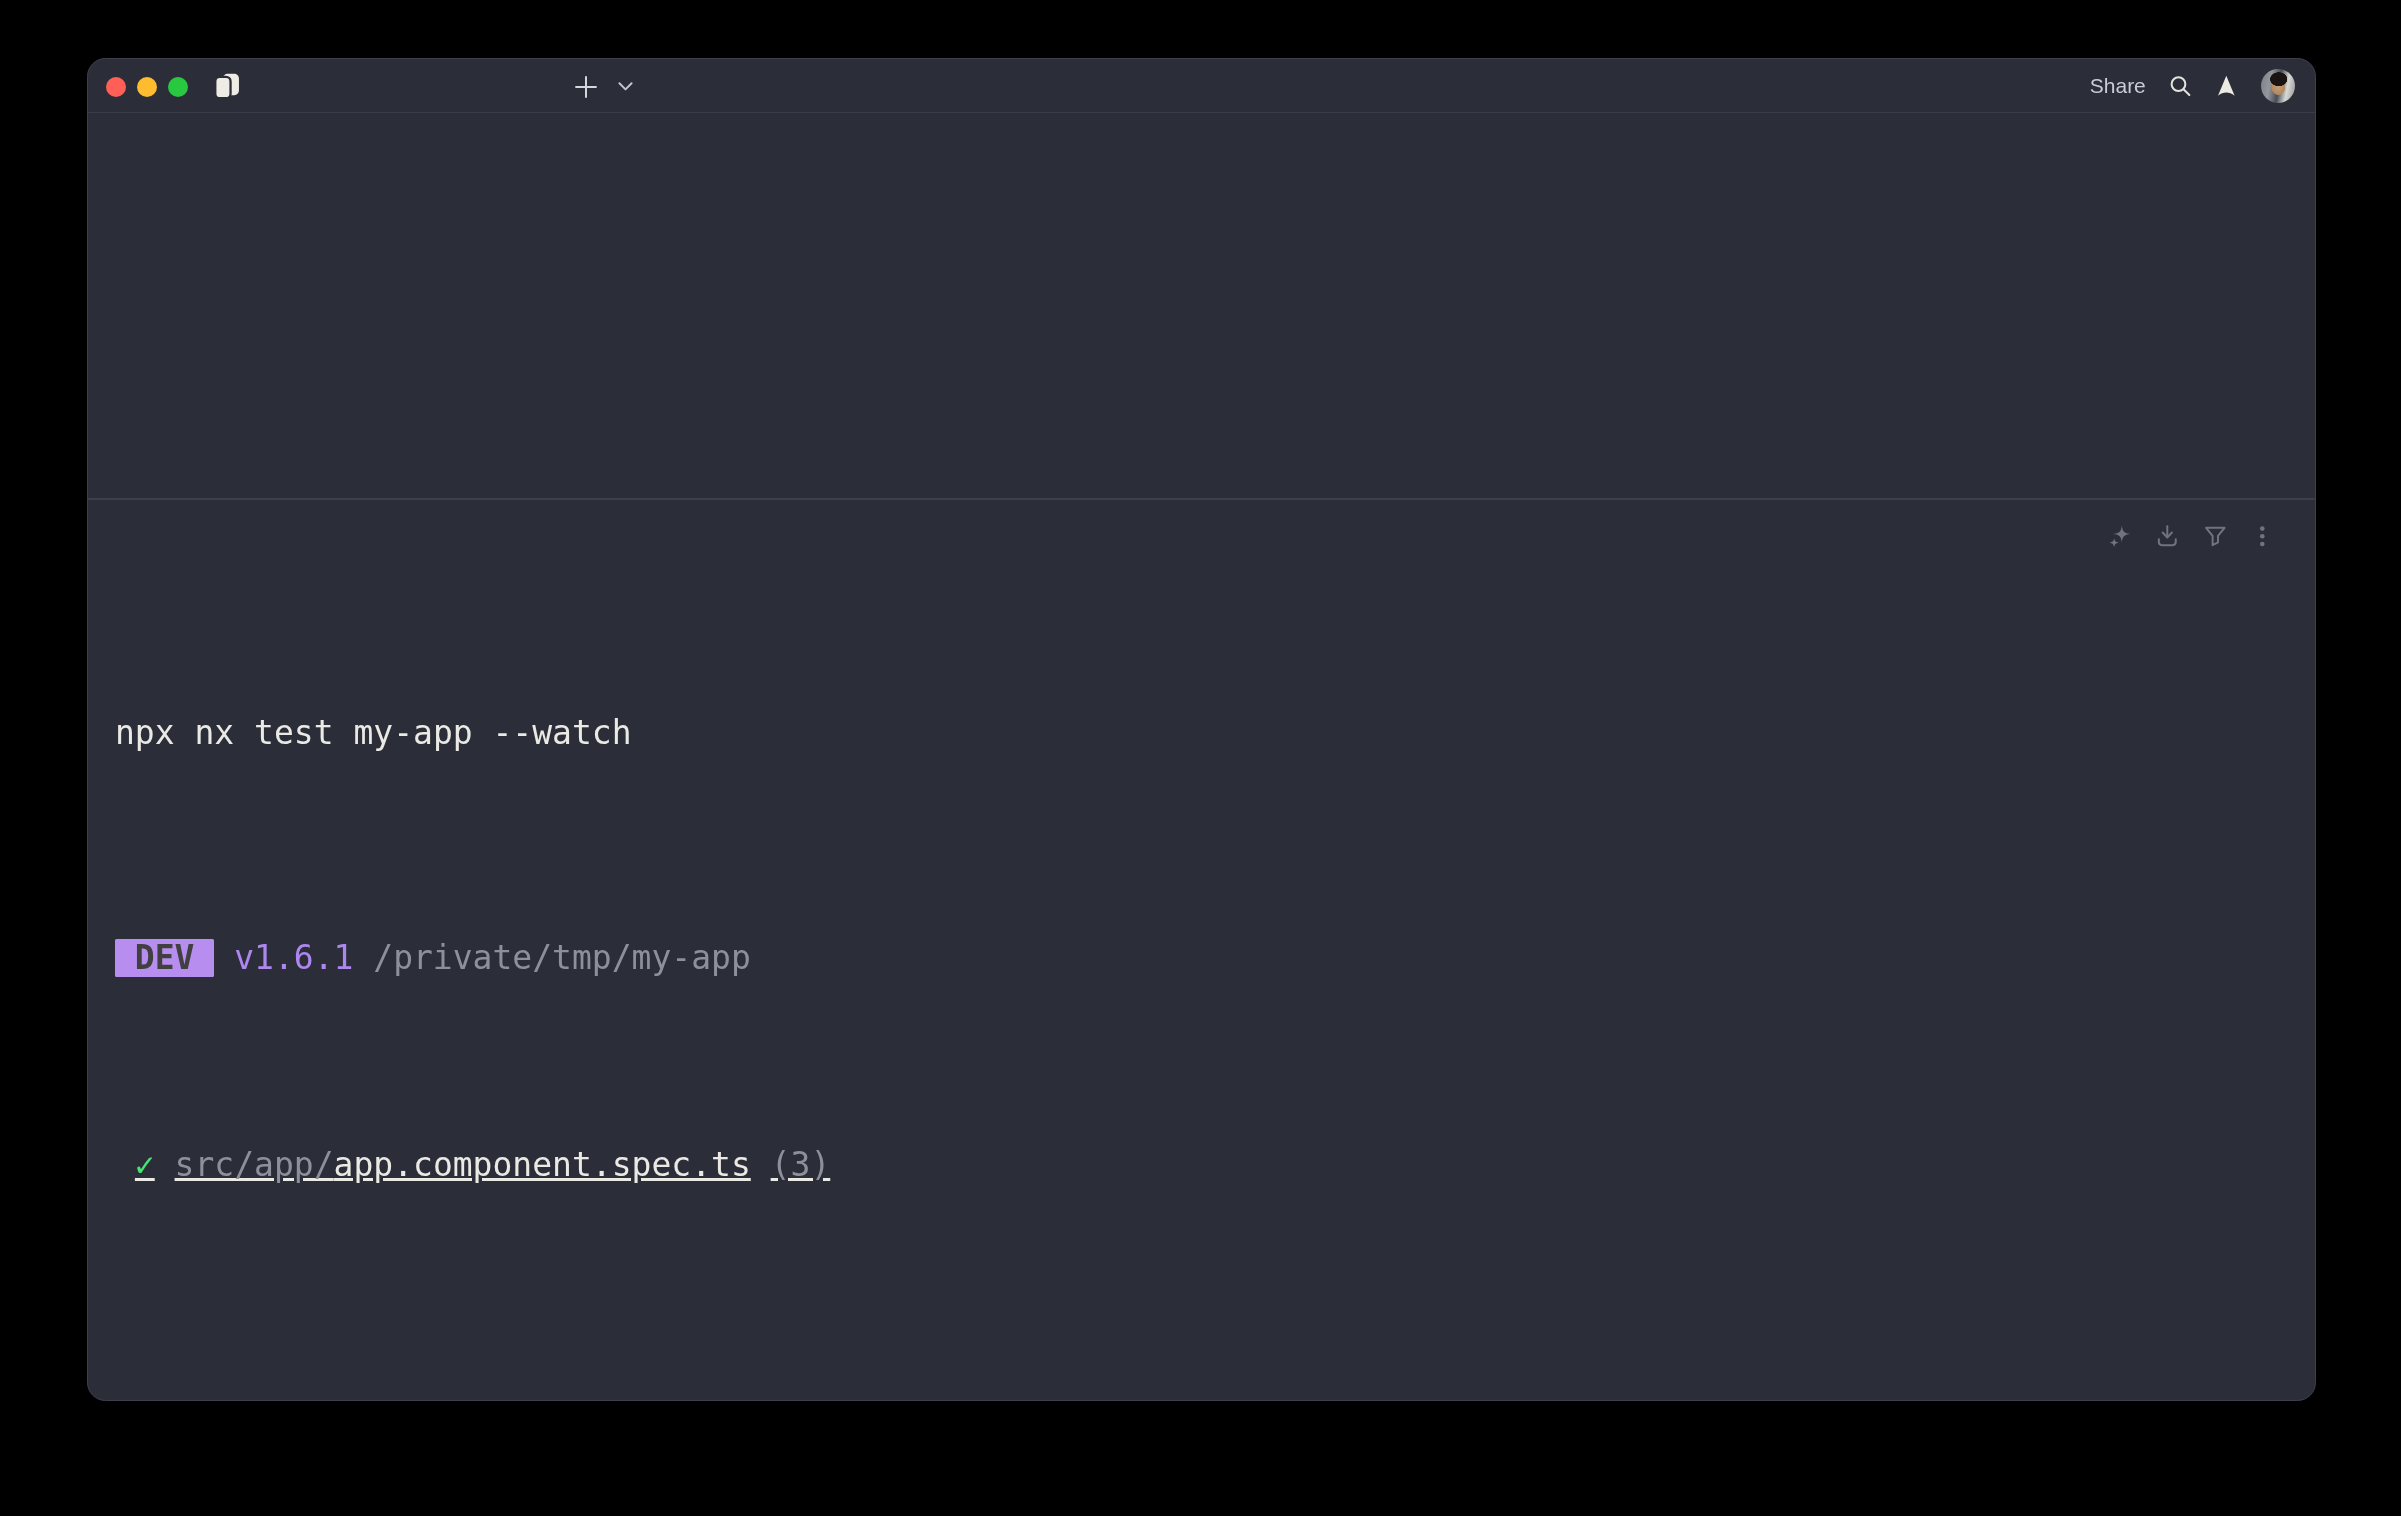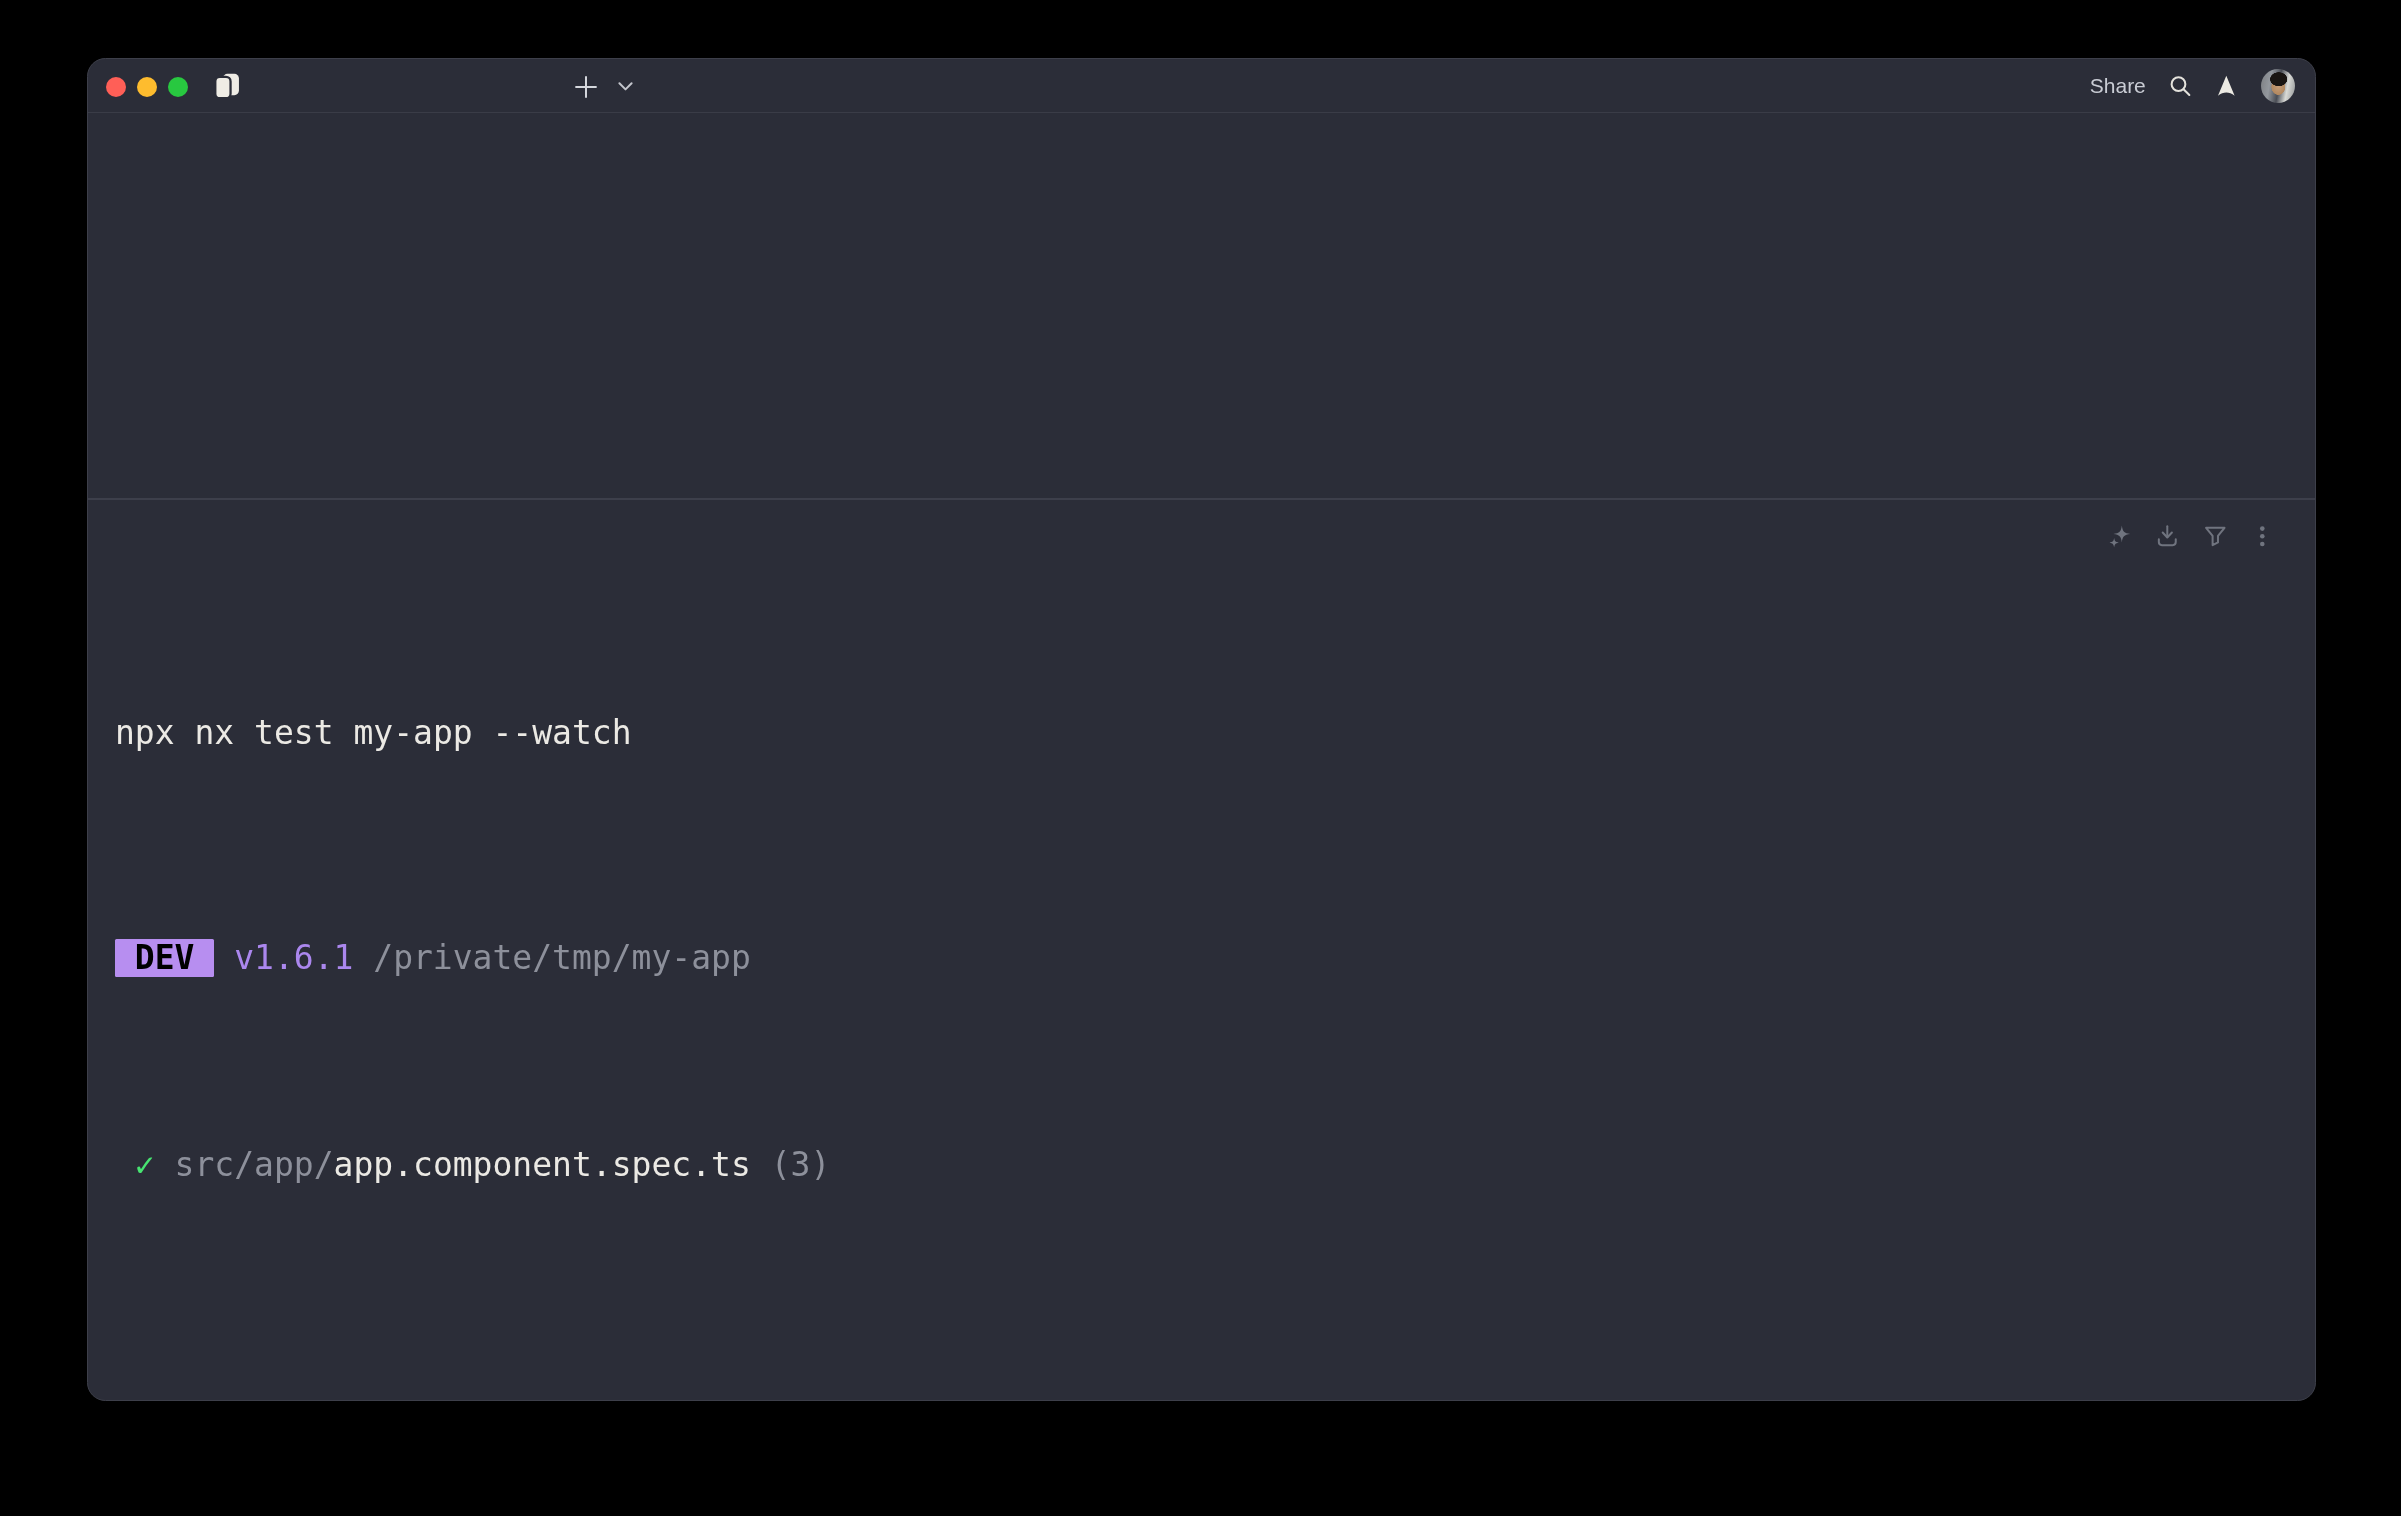--- a/index.html
+++ b/index.html
@@ -47,25 +47,25 @@
   .dim{color:#8d909b;}
   .white{color:#ebe9e4;}
   .b{font-weight:normal;}
   .green{color:#47e471;}
   .purple{color:#ab87ee;}
   .lvl0{padding-left:1ch;}
   .lvl1{padding-left:3ch;}
   .check{color:#47e471;margin-right:1ch;}
   .gap1{margin-left:1ch;margin-top:14px;}
   .badge{display:inline-block;height:38px;line-height:38px;padding:0 1ch;font-weight:bold;border-radius:1.5px;}
-  .badge-dev{background:#b78ef0;color:#000000;}
+  .badge-dev{background:#b78ef0;color:#404040;}
   .after-badge{margin-left:1ch;}
   .mt-cmd{margin-top:7.7px;}
   .mt-dev{margin-top:61px;}
-  .mt-file{margin-top:43px;}
+  .mt-file{margin-top:43px;text-decoration:underline;}
   svg{display:block;}
 </style>
 </head>
 <body>
 
 <div class="window">
 
   <div class="titlebar">
     <div class="lights">
       <div class="light red"></div>

